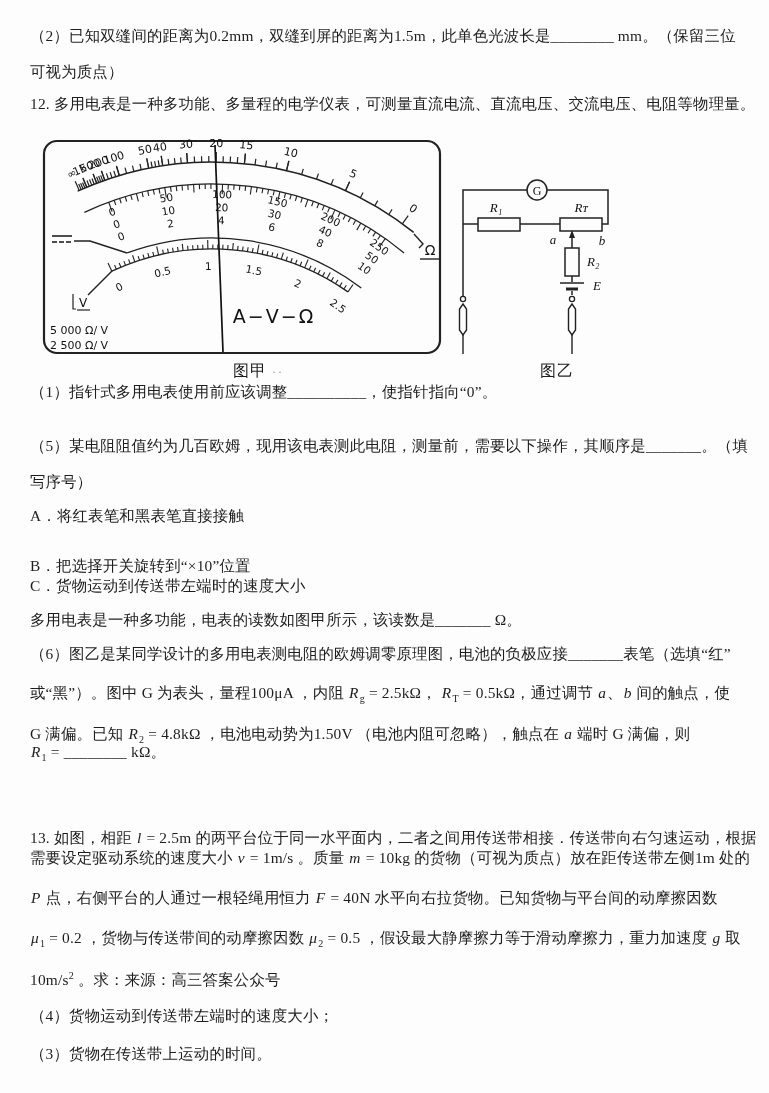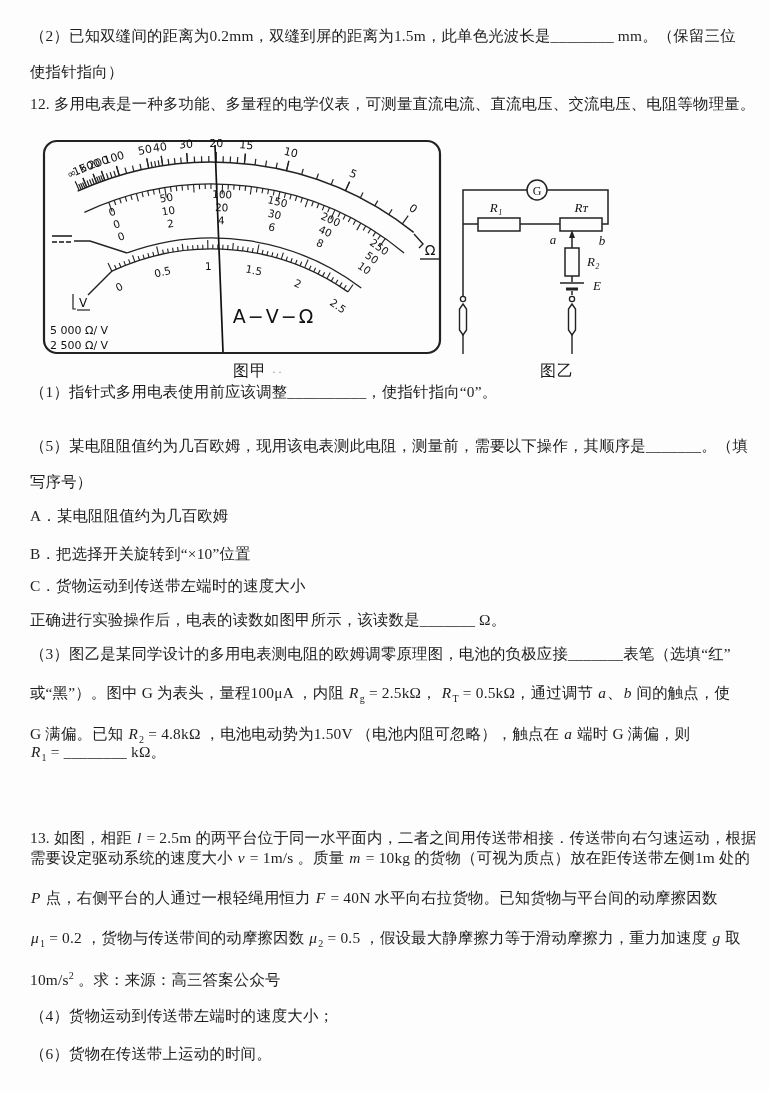--- a/index.html
+++ b/index.html
@@ -18,40 +18,40 @@
   .caption .dots{color:#9a9a9a;font-size:12px;letter-spacing:2px;}
   #dial-wrap{position:absolute;left:42px;top:139px;width:400px;height:218px;}
   #circuit-wrap{position:absolute;left:450px;top:160px;width:190px;height:215px;}
   svg text{font-family:"DejaVu Sans", sans-serif;fill:#111;}
   svg .cirlab{font-family:"Liberation Serif", serif;font-style:italic;font-size:13px;}
 </style>
 </head>
 <body>
 
 <div class="tline" style="top:24px">（2）已知双缝间的距离为0.2mm，双缝到屏的距离为1.5m，此单色光波长是________ mm。（保留三位</div>
-<div class="tline" style="top:60px">使指针指向）</div>
+<div class="tline" style="top:60px">可视为质点）</div>
 <div class="tline" style="top:92px">12. 多用电表是一种多功能、多量程的电学仪表，可测量直流电流、直流电压、交流电压、电阻等物理量。</div>
 <div class="tline" style="top:380px">（1）指针式多用电表使用前应该调整__________，使指针指向“0”。</div>
 <div class="tline" style="top:434px">（5）某电阻阻值约为几百欧姆，现用该电表测此电阻，测量前，需要以下操作，其顺序是_______。（填</div>
 <div class="tline" style="top:470px">写序号）</div>
-<div class="tline" style="top:504px">A．某电阻阻值约为几百欧姆</div>
-<div class="tline" style="top:542px">B．把选择开关旋转到“×10”位置</div>
+<div class="tline" style="top:504px">A．将红表笔和黑表笔直接接触</div>
+<div class="tline" style="top:554px">B．把选择开关旋转到“×10”位置</div>
 <div class="tline" style="top:574px">C．货物运动到传送带左端时的速度大小</div>
-<div class="tline" style="top:608px">正确进行实验操作后，电表的读数如图甲所示，该读数是_______ Ω。</div>
-<div class="tline" style="top:642px">（3）图乙是某同学设计的多用电表测电阻的欧姆调零原理图，电池的负极应接_______表笔（选填“红”</div>
+<div class="tline" style="top:608px">多用电表是一种多功能，电表的读数如图甲所示，该读数是_______ Ω。</div>
+<div class="tline" style="top:642px">（6）图乙是某同学设计的多用电表测电阻的欧姆调零原理图，电池的负极应接_______表笔（选填“红”</div>
 <div class="tline" style="top:681px">或“黑”）。图中 G 为表头，量程100μA ，内阻 <i>R</i><sub>g</sub> = 2.5kΩ， <i>R</i><sub>T</sub> = 0.5kΩ，通过调节 <i>a</i>、<i>b</i> 间的触点，使</div>
 <div class="tline" style="top:722px">G 满偏。已知 <i>R</i><sub>2</sub> = 4.8kΩ ，电池电动势为1.50V （电池内阻可忽略），触点在 <i>a</i> 端时 G 满偏，则</div>
 <div class="tline" style="top:740px"><i>R</i><sub>1</sub> = ________ kΩ。</div>
 <div class="tline" style="top:826px">13. 如图，相距 <i>l</i> = 2.5m 的两平台位于同一水平面内，二者之间用传送带相接．传送带向右匀速运动，根据</div>
 <div class="tline" style="top:846px">需要设定驱动系统的速度大小 <i>v</i> = 1m/s 。质量 <i>m</i> = 10kg 的货物（可视为质点）放在距传送带左侧1m 处的</div>
 <div class="tline" style="top:886px"><i>P</i> 点，右侧平台的人通过一根轻绳用恒力 <i>F</i> = 40N 水平向右拉货物。已知货物与平台间的动摩擦因数</div>
 <div class="tline" style="top:926px"><i>μ</i><sub>1</sub> = 0.2 ，货物与传送带间的动摩擦因数 <i>μ</i><sub>2</sub> = 0.5 ，假设最大静摩擦力等于滑动摩擦力，重力加速度 <i>g</i> 取</div>
 <div class="tline" style="top:964px">10m/s<sup>2</sup> 。求：来源：高三答案公众号</div>
 <div class="tline" style="top:1004px">（4）货物运动到传送带左端时的速度大小；</div>
-<div class="tline" style="top:1042px">（6）货物在传送带上运动的时间。</div>
+<div class="tline" style="top:1042px">（3）货物在传送带上运动的时间。</div>
 
 <div class="caption" style="left:233px;top:361px">
   <span>图甲</span>
   <span class="dots">··</span>
 </div>
 <div class="caption" style="left:540px;top:361px">
   <span>图乙</span>
 </div>
 
 <div id="dial-wrap">

